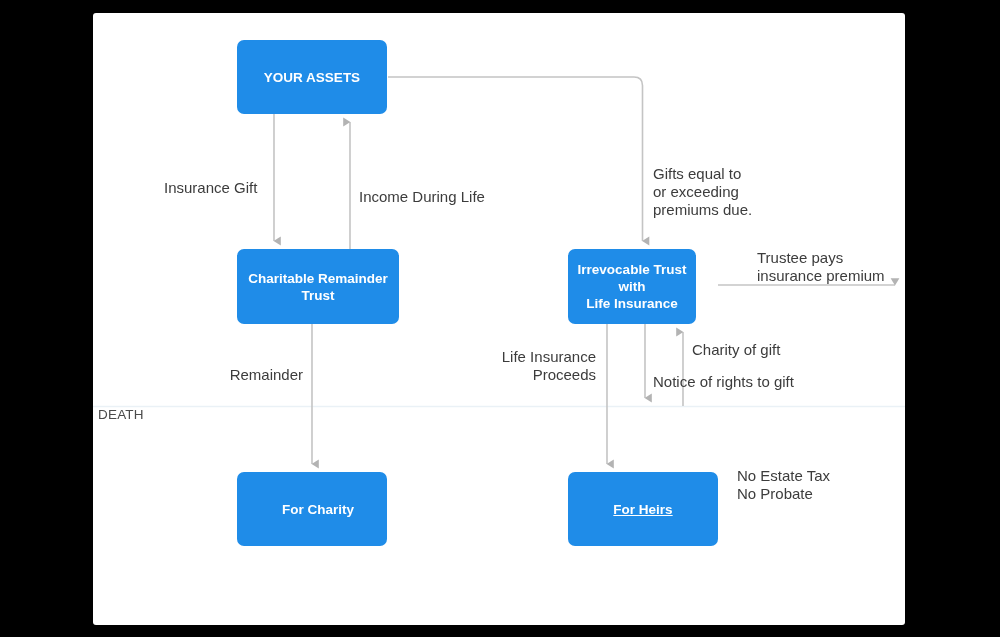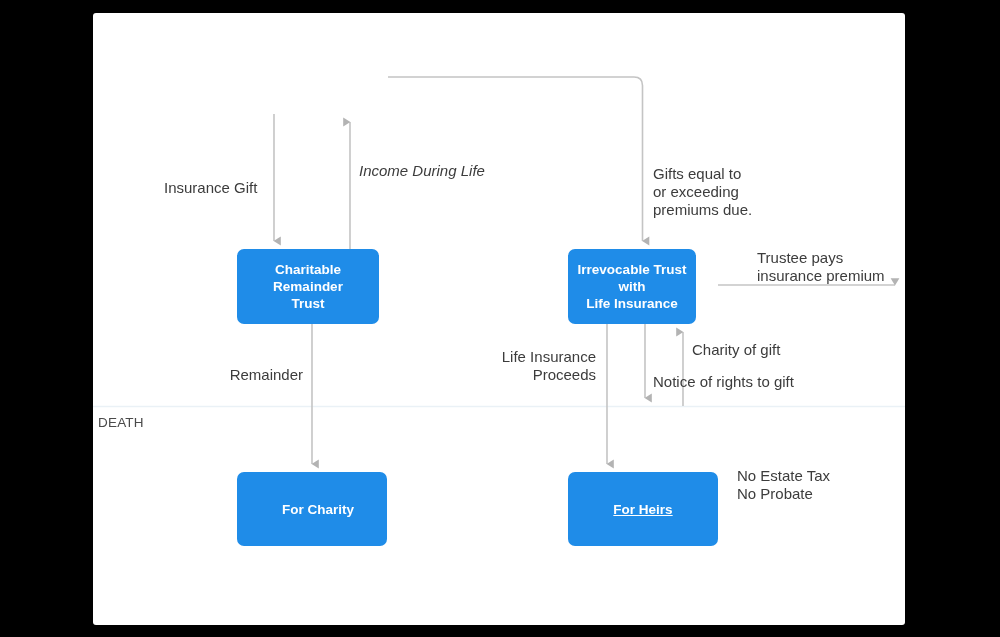--- a/index.html
+++ b/index.html
@@ -62,21 +62,20 @@
     color: #3c3c3c;
     white-space: pre-line;
   }
   .lbl-right { text-align: right; }
   .lbl-left  { text-align: left; }
   .section-label {
     position: absolute;
     font-size: 13.5px;
     color: #4a4a4a;
     letter-spacing: 0.2px;
-    margin-top: 8px;
   }
 </style>
 </head>
 <body>
 
 <div id="stage">
 
   <div id="card"></div>
 
   <svg id="diagram-svg" viewBox="0 0 1000 637" xmlns="http://www.w3.org/2000/svg">
@@ -104,42 +103,45 @@
 
     <line x1="312" y1="324" x2="312" y2="464" stroke="#c4c4c4" stroke-width="1.6" marker-end="url(#arrow-down)"></line>
 
     <line x1="607" y1="324" x2="607" y2="464" stroke="#c4c4c4" stroke-width="1.6" marker-end="url(#arrow-down)"></line>
 
     <line x1="645" y1="324" x2="645" y2="398" stroke="#c4c4c4" stroke-width="1.6" marker-end="url(#arrow-down)"></line>
 
     <line x1="683" y1="406" x2="683" y2="332" stroke="#c4c4c4" stroke-width="1.6" marker-end="url(#arrow-up)"></line>
   </svg>
 
+  <div class="node" style="left:237px; top:40px; width:150px; height:74px;">
+    <span class="node-label">YOUR ASSETS</span>
+  </div>
 
-  <div class="node" style="left:237px; top:249px; width:142px; height:75px;">
+  <div class="node" style="left:237px; top:249px; width:162px; height:75px;">
     <span class="node-label">Charitable Remainder
 Trust</span>
   </div>
 
   <div class="node" style="left:568px; top:249px; width:128px; height:75px;">
     <span class="node-label">Irrevocable Trust with
 Life Insurance</span>
   </div>
 
   <div class="node" style="left:237px; top:472px; width:150px; height:74px;padding-left:20px;">
     <span class="node-label">For Charity</span>
   </div>
 
   <div class="node" style="left:568px; top:472px; width:150px; height:74px;text-decoration:underline;">
     <span class="node-label">For Heirs</span>
   </div>
 
   <div class="edge-label lbl-left" style="left:164px; top:179px;">Insurance Gift</div>
 
-  <div class="edge-label lbl-left" style="left:359px; top:162px;font-style:italic;">Income During Life</div>
+  <div class="edge-label lbl-left" style="left:359px; top:188px;">Income During Life</div>
 
   <div class="edge-label lbl-left" style="left:653px; top:165px;">Gifts equal to
 or exceeding
 premiums due.</div>
 
   <div class="edge-label lbl-left" style="left:757px; top:249px;">Trustee pays
 insurance premium</div>
 
   <div class="edge-label lbl-right" style="left:187px; top:366px; width:116px;">Remainder</div>
 

